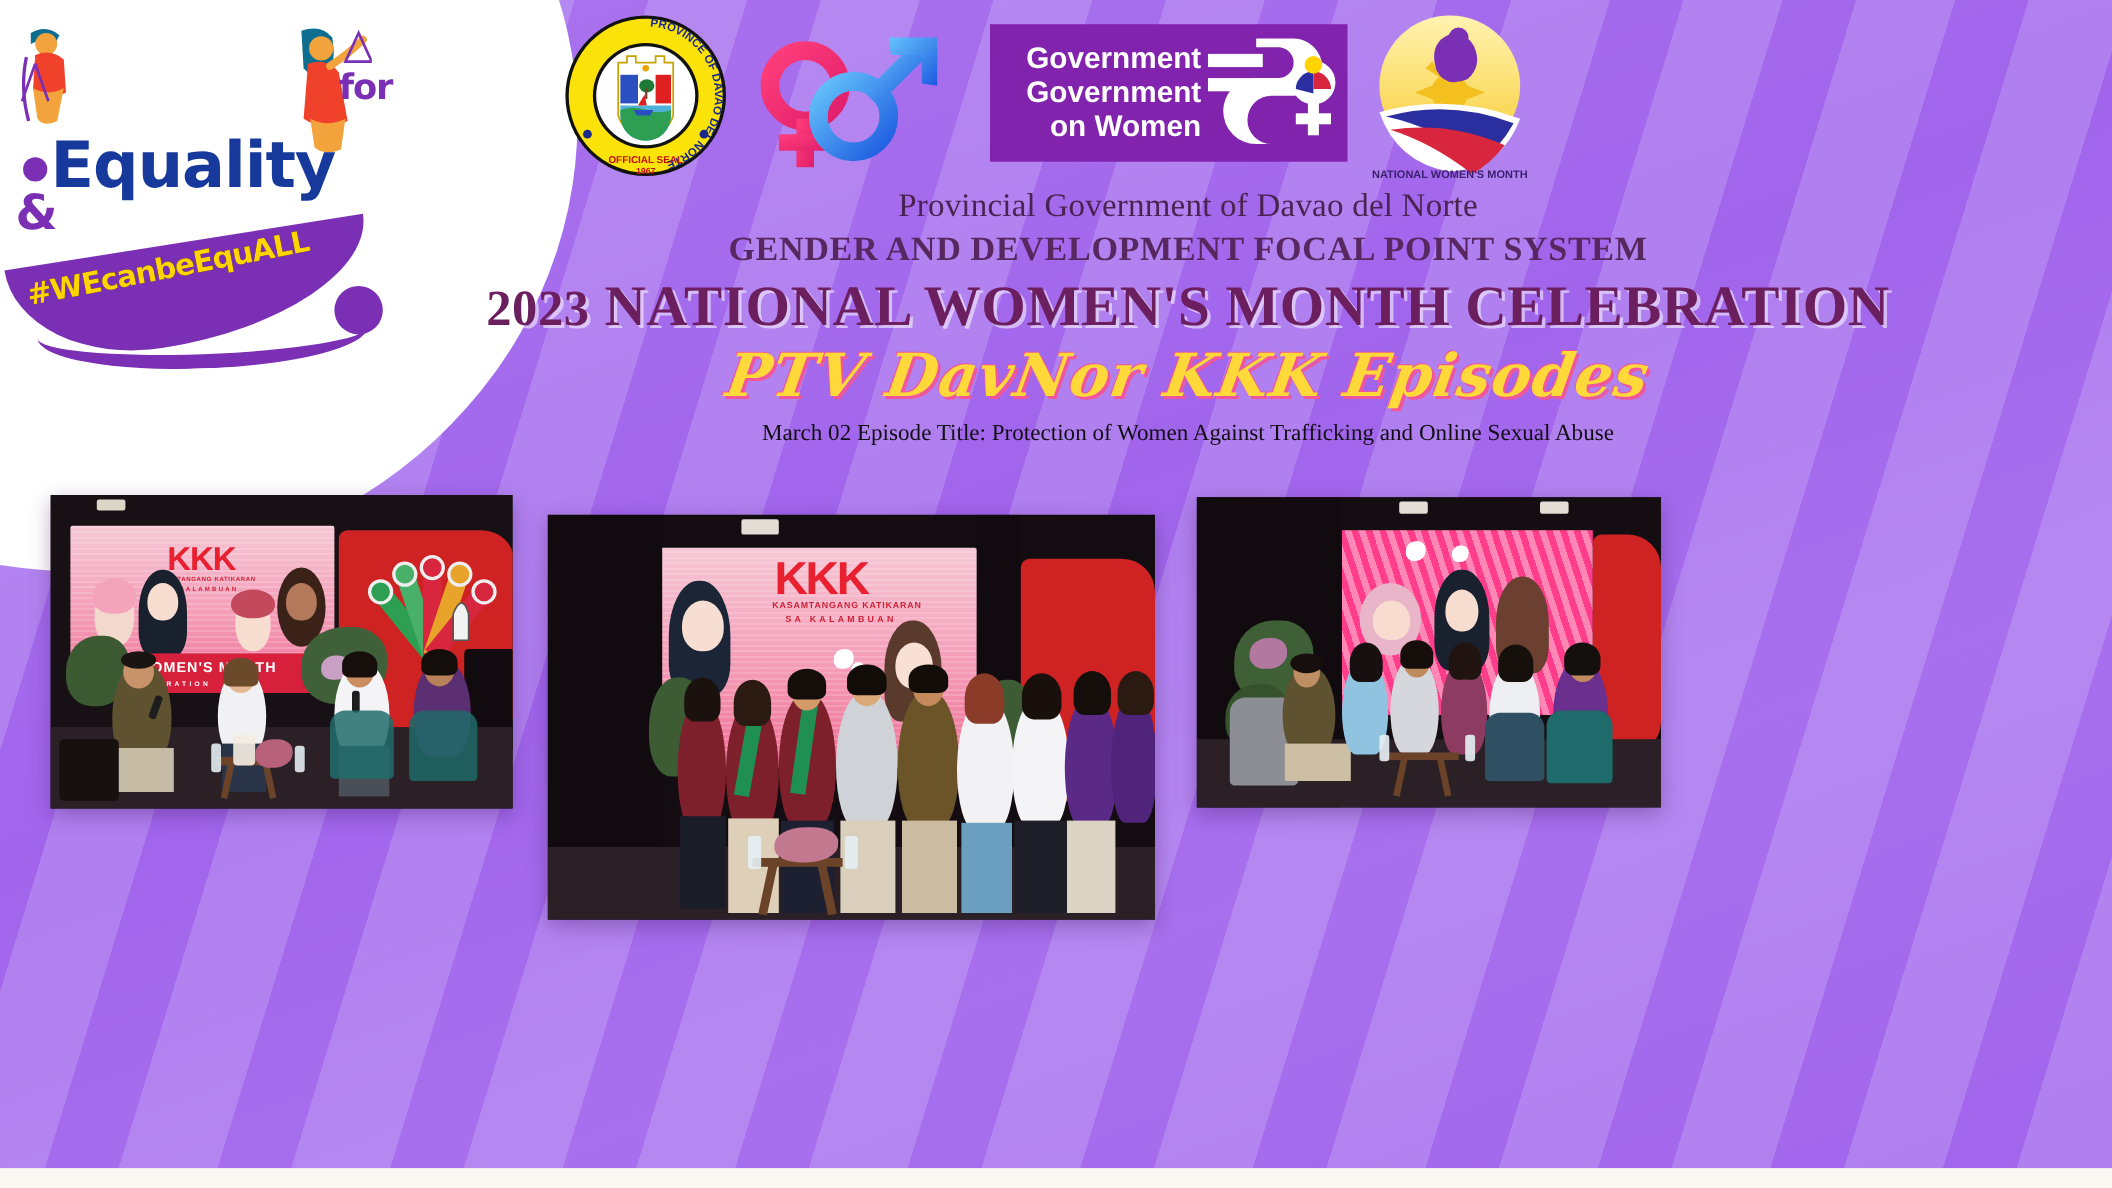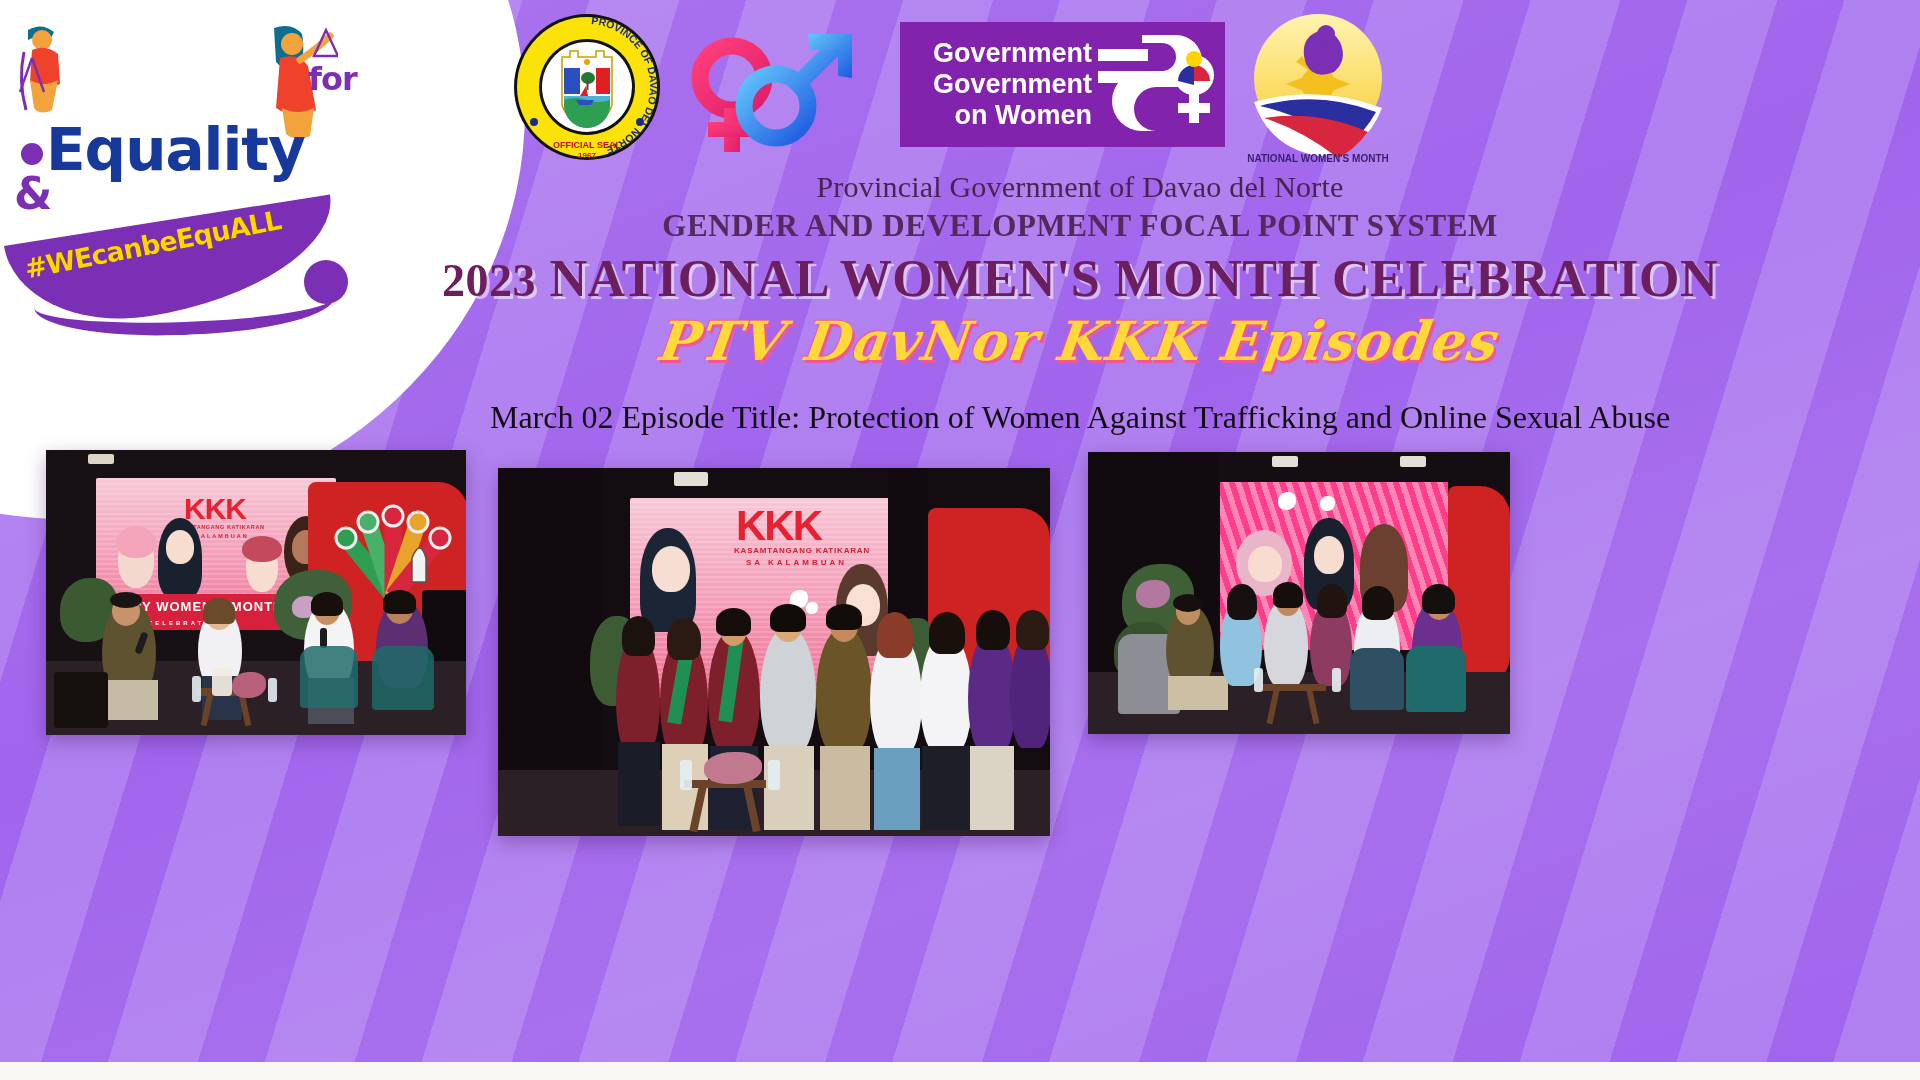--- a/index.html
+++ b/index.html
@@ -101,32 +101,32 @@
     text-shadow:3px 3px 0 rgba(255,255,255,.55);
   }
   .h-nwm .yr{font-size:46px;}
   .h-script{
     font-family:"DejaVu Serif", serif;font-style:italic;font-weight:bold;
     font-size:54px;color:#ffd83a;letter-spacing:1px;margin-top:2px;
     text-shadow:3px 3px 0 #f0569b, -1px -1px 0 #f0569b;
     transform:skewX(-9deg);
   }
   .h-sub{
-    font-family:"Liberation Serif", serif;font-size:32px;color:#120d14;margin-top:26px;
+    font-family:"Liberation Serif", serif;font-size:21px;color:#120d14;margin-top:8px;
   }
 
   
   .photo{position:absolute;background:#1a1116;overflow:hidden;box-shadow:0 6px 18px rgba(60,20,90,.35);}
   .p1{left:46px;top:450px;width:420px;height:285px;}
   .p2{left:498px;top:468px;width:552px;height:368px;}
   .p3{left:1088px;top:452px;width:422px;height:282px;}
   .ph{position:absolute;left:0;top:0;width:100%;height:100%;}
   .studio-floor{position:absolute;left:0;bottom:0;width:100%;height:26%;background:#2a2026;}
   .led-wall{position:absolute;border-radius:2px;overflow:hidden;
-    background:linear-gradient(180deg,#f6c8d6 0%,#f49bb6 55%,#ee6f95 100%);margin-left:32px;}
+    background:linear-gradient(180deg,#f6c8d6 0%,#f49bb6 55%,#ee6f95 100%);}
   .led-stripes{position:absolute;left:0;top:0;width:100%;height:100%;
     background:repeating-linear-gradient(0deg, rgba(255,255,255,.16) 0 2px, rgba(0,0,0,0) 2px 5px);}
   .red-curve{position:absolute;background:#cf2222;border-radius:8px 30px 30px 8px;}
   .blackdrape{position:absolute;background:#110b10;}
   .person{position:absolute;border-radius:46% 46% 30% 30%/55% 55% 45% 45%;}
   .head-c{position:absolute;border-radius:50%;}
   .flower{position:absolute;border-radius:50% 40% 50% 40%;}
   .table-w{position:absolute;background:#6b4328;}
   .spot{position:absolute;background:#f4efe6;border-radius:2px;opacity:.92;}
   .chair{position:absolute;border-radius:14px 14px 4px 4px;}

